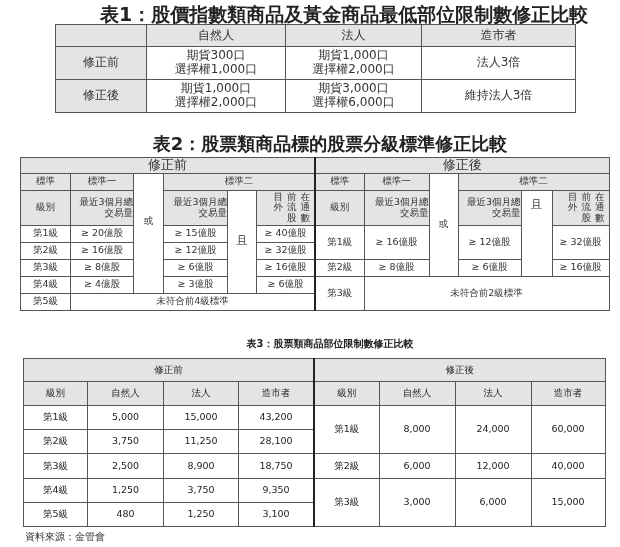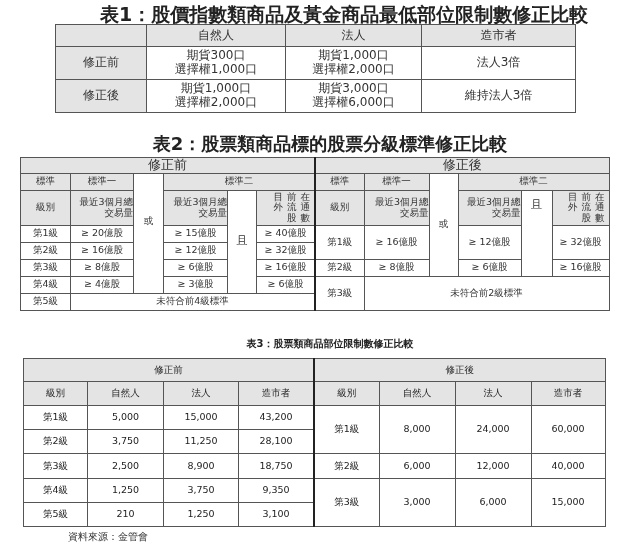--- a/index.html
+++ b/index.html
@@ -17,21 +17,21 @@
   .t2 { top:157px; font-size:9.5px; }
   .t2 td { color:#333; }
   .t2l { left:20px; width:294px; }
   .t2r { left:314px; width:294px; }
   .big { font-size:13px; }
   .left-cell { text-align:right; padding-left:6px; }
   .t3 { top:358px; font-size:9.5px; }
   .t3l { left:23px; width:290px; }
   .t3r { left:313px; width:291px; }
   .thickL { border-left:2px solid #222; }
-  .source { position:absolute; left:25px; top:530px; font-size:10px; color:#333;margin-left:43px; }
+  .source { position:absolute; left:25px; top:530px; font-size:10px; color:#333; }
   .sp { letter-spacing:4px; }
 </style>
 </head>
 <body>
 
 <div class="title t1title">表1：股價指數類商品及黃金商品最低部位限制數修正比較</div>
 <table class="t1">
   <colgroup>
       <col style="width:91px">
       <col style="width:139px">
@@ -214,21 +214,21 @@
     <td>18,750</td>
   </tr>
   <tr style="height:24px">
     <td>第4級</td>
     <td>1,250</td>
     <td>3,750</td>
     <td>9,350</td>
   </tr>
   <tr style="height:24px">
     <td>第5級</td>
-    <td>210</td>
+    <td>480</td>
     <td>1,250</td>
     <td>3,100</td>
   </tr>
 </tbody>
   </table>
 
 <table class="t3 t3r">
   <colgroup>
       <col style="width:65px">
       <col style="width:76px">

